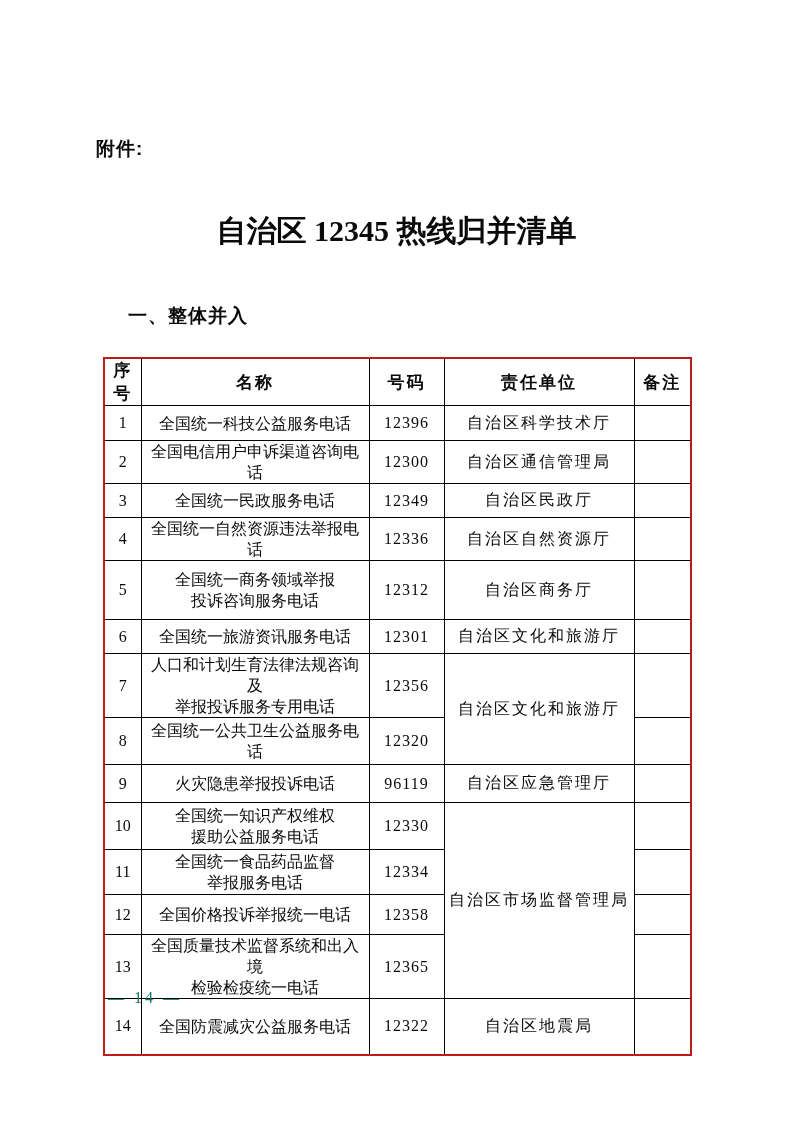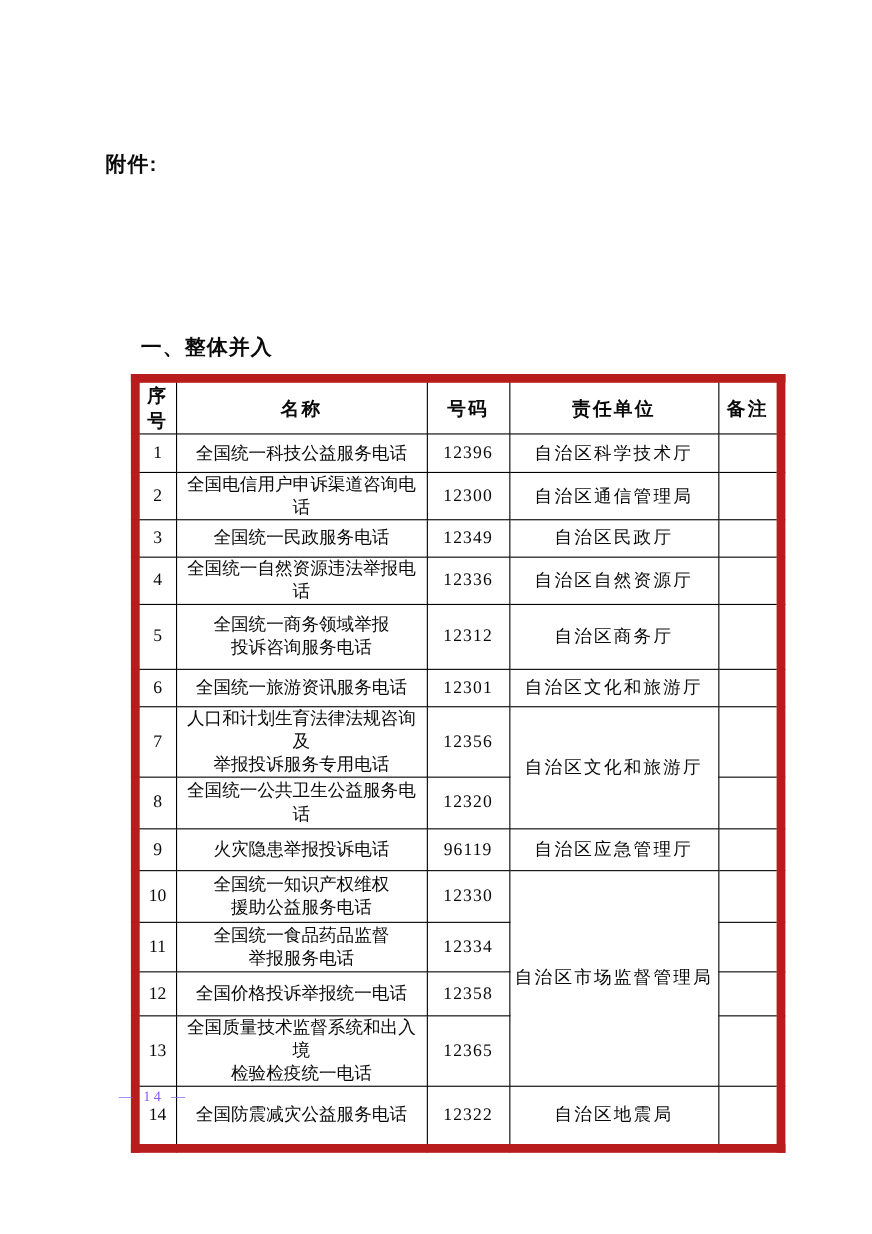--- a/index.html
+++ b/index.html
@@ -29,53 +29,53 @@
     text-align:center;
     font-size:17px; letter-spacing:1px;
   }
   .section-heading {
     position:absolute; left:128px; top:303px;
     font-size:19px; font-weight:bold;
     font-family:"Liberation Sans","DejaVu Sans",sans-serif;
     letter-spacing:1px;
   }
   table.hotline-table {
-    position:absolute; left:103px; top:340px;
+    position:absolute; left:103px; top:357px;
     width:587px;
     border-collapse:collapse; table-layout:fixed;
-    border:8px solid #b91c1c;
-    margin-left:16px;
+    border:2px solid #b91c1c;
   }
   .hotline-table th, .hotline-table td {
     border:1px solid #000;
     text-align:center; vertical-align:middle;
     padding:0 2px;
     font-size:16px;
     overflow:hidden;
   }
   .hotline-table th {
     font-family:"Liberation Sans","DejaVu Sans",sans-serif;
     font-weight:bold; font-size:17px; letter-spacing:2px;
   }
   .cell-name { white-space:pre-line; line-height:21px; }
   .cell-number { letter-spacing:1px; }
   .cell-unit { letter-spacing:2px; }
   .page-number {
     position:absolute; left:108px; top:989px;
-    font-size:13px; letter-spacing:3px;
-    color:#8b5cf6;
+    font-size:16px; letter-spacing:3px;
+    color:#0f766e;
   }
 </style>
 </head>
 <body>
 
 <div class="page">
 
   <div class="attachment-label">附件:</div>
 
+  <div class="doc-title">自治区 12345 热线归并清单</div>
 
 
   <div class="section-heading">一、整体并入</div>
 
   <table class="hotline-table">
     <colgroup>
       <col style="width:37px">
       <col style="width:228px">
       <col style="width:75px">
       <col style="width:190px">

